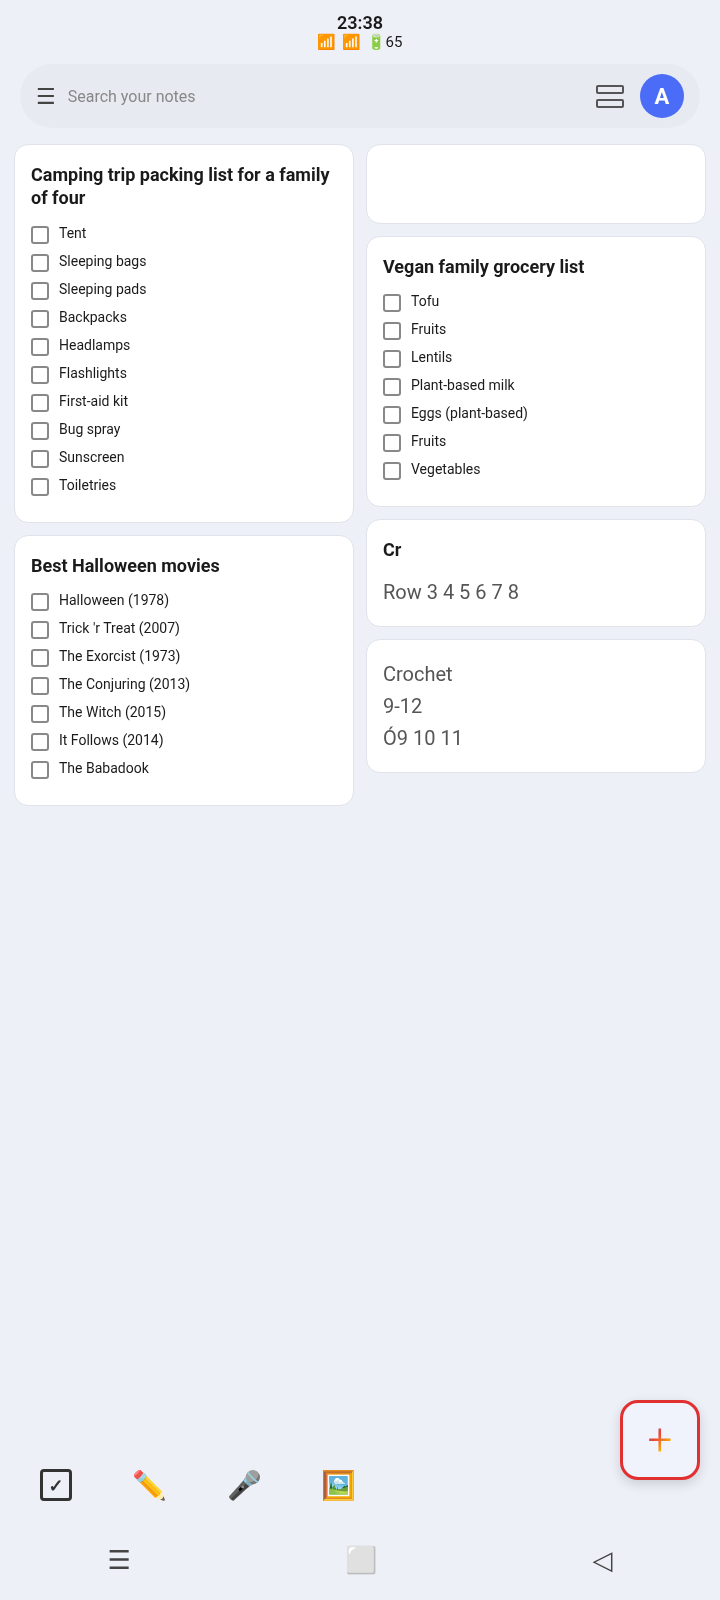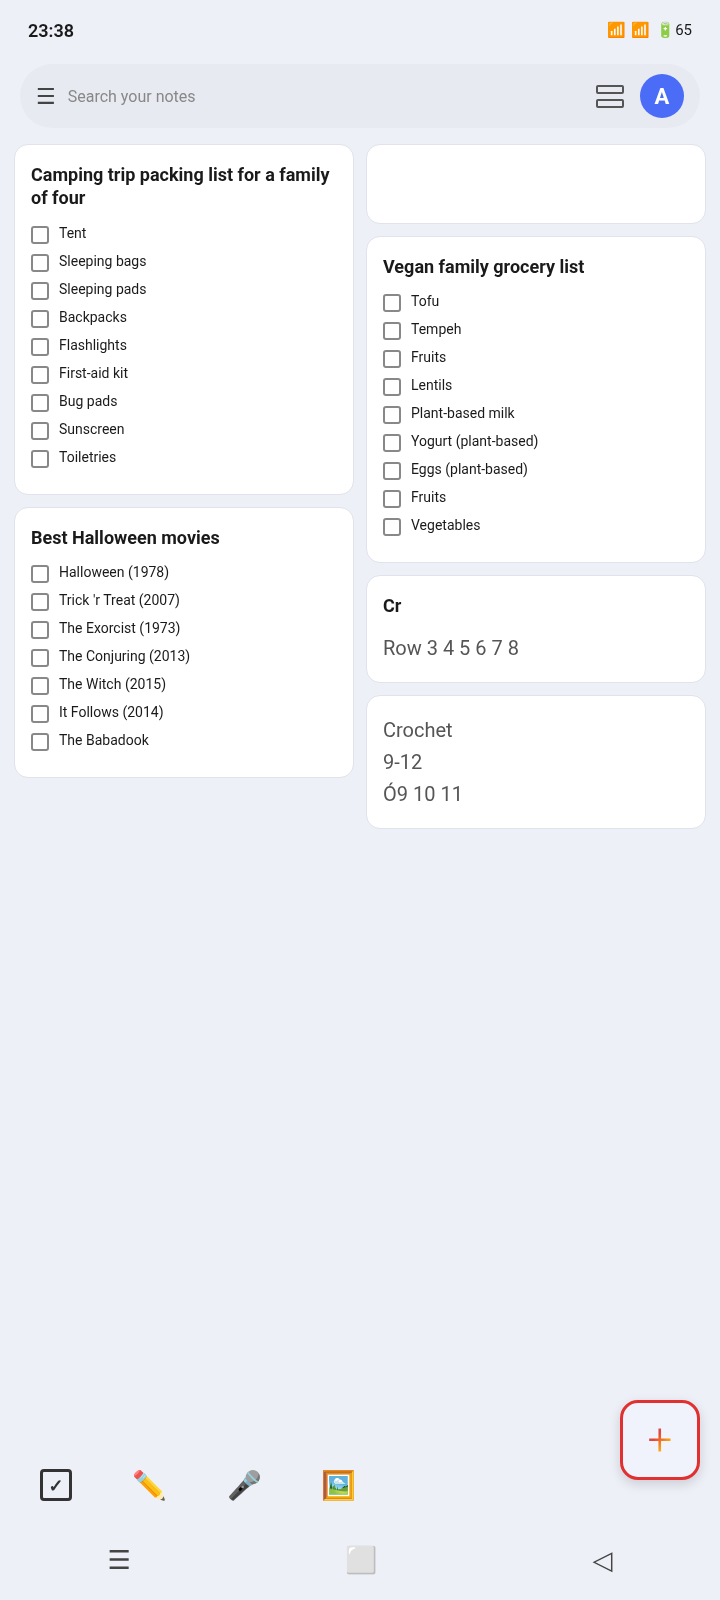--- a/index.html
+++ b/index.html
@@ -13,20 +13,21 @@
       overflow-x: hidden;
     }
 
     
     .status-bar {
       display: flex;
       justify-content: space-between;
       align-items: center;
       padding: 12px 28px 8px 28px;
       height: 56px;
+      flex-direction: column;
     }
     .status-time {
       font-size: 18px;
       font-weight: 600;
       color: #1a1a1a;
     }
     .status-icons {
       display: flex;
       align-items: center;
       gap: 6px;
@@ -274,29 +275,33 @@
         <div class="checkbox-item">
           <div class="cb"></div>
           <span class="cb-label">Sleeping pads</span>
         </div>
         <div class="checkbox-item">
           <div class="cb"></div>
           <span class="cb-label">Backpacks</span>
         </div>
         <div class="checkbox-item">
           <div class="cb"></div>
+          <span class="cb-label">Headlamps</span>
+        </div>
+        <div class="checkbox-item">
+          <div class="cb"></div>
           <span class="cb-label">Flashlights</span>
         </div>
         <div class="checkbox-item">
           <div class="cb"></div>
           <span class="cb-label">First-aid kit</span>
         </div>
         <div class="checkbox-item">
           <div class="cb"></div>
-          <span class="cb-label">Bug pads</span>
+          <span class="cb-label">Bug spray</span>
         </div>
         <div class="checkbox-item">
           <div class="cb"></div>
           <span class="cb-label">Sunscreen</span>
         </div>
         <div class="checkbox-item">
           <div class="cb"></div>
           <span class="cb-label">Toiletries</span>
         </div>
       </div>
@@ -344,37 +349,29 @@
 
     <div class="note-card">
       <div class="note-title">Vegan family grocery list</div>
       <div>
         <div class="checkbox-item">
           <div class="cb"></div>
           <span class="cb-label">Tofu</span>
         </div>
         <div class="checkbox-item">
           <div class="cb"></div>
-          <span class="cb-label">Tempeh</span>
-        </div>
-        <div class="checkbox-item">
-          <div class="cb"></div>
           <span class="cb-label">Fruits</span>
         </div>
         <div class="checkbox-item">
           <div class="cb"></div>
           <span class="cb-label">Lentils</span>
         </div>
         <div class="checkbox-item">
           <div class="cb"></div>
           <span class="cb-label">Plant-based milk</span>
-        </div>
-        <div class="checkbox-item">
-          <div class="cb"></div>
-          <span class="cb-label">Yogurt (plant-based)</span>
         </div>
         <div class="checkbox-item">
           <div class="cb"></div>
           <span class="cb-label">Eggs (plant-based)</span>
         </div>
         <div class="checkbox-item">
           <div class="cb"></div>
           <span class="cb-label">Fruits</span>
         </div>
         <div class="checkbox-item">

